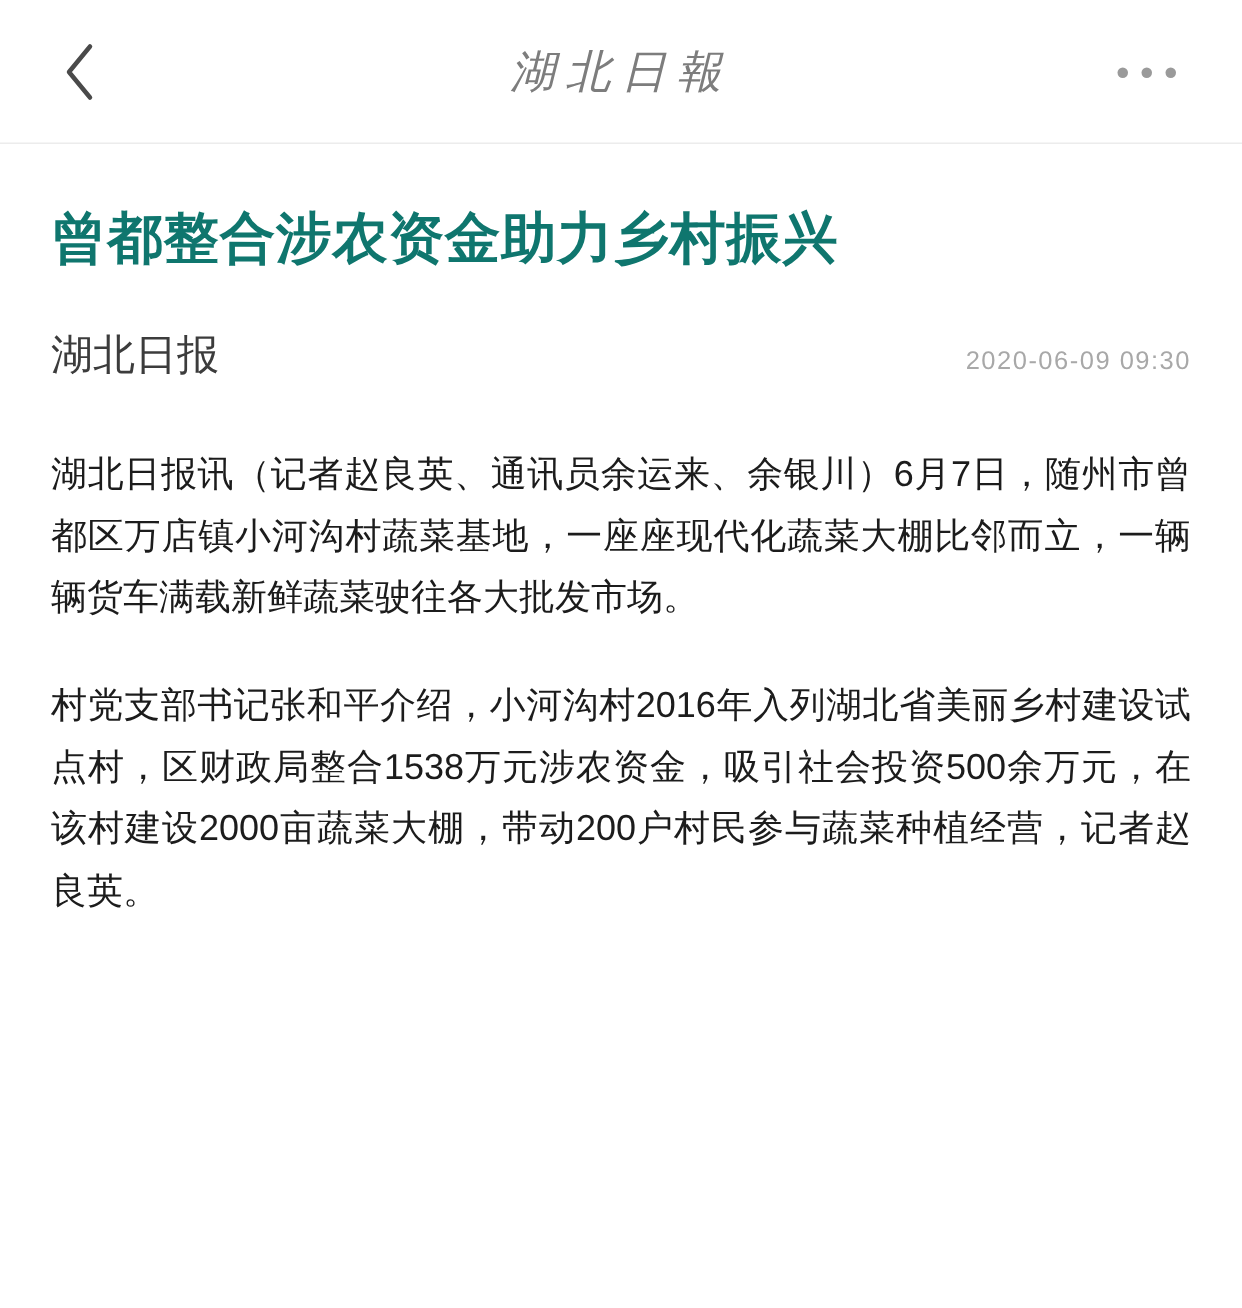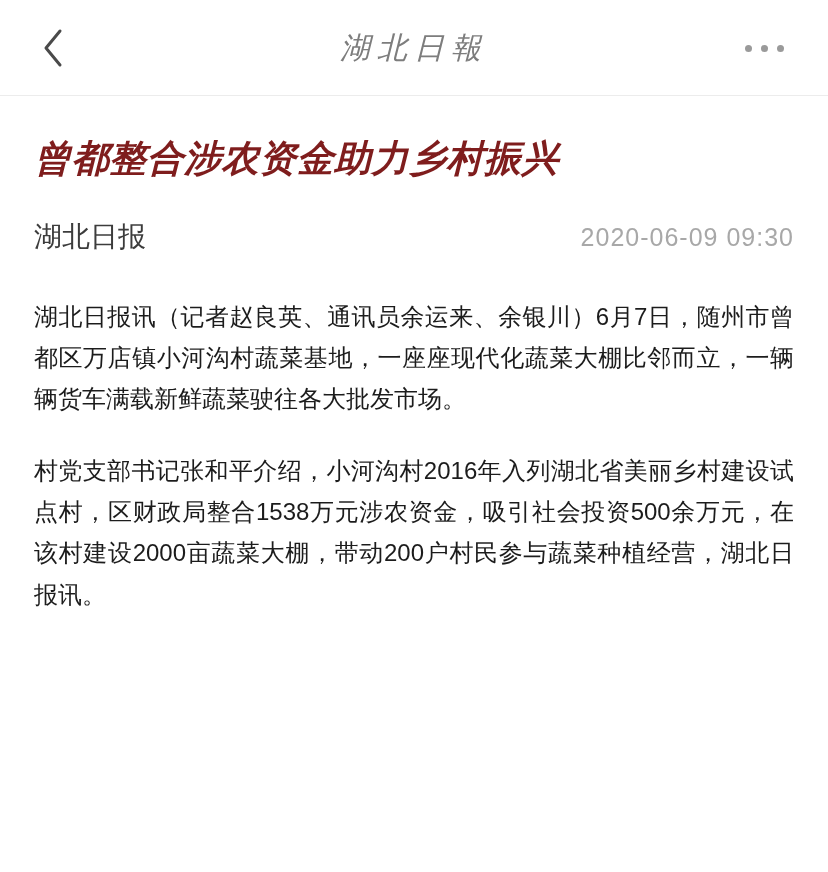--- a/index.html
+++ b/index.html
@@ -96,38 +96,37 @@
   
   .article {
     padding: 38px 34px 0 34px;
     box-sizing: border-box;
   }
 
   .headline {
     font-size: 37px;
     line-height: 1.35;
     font-weight: 700;
-    color: #7f1d1d;
+    color: #0f766e;
     letter-spacing: 0.5px;
     margin: 0 0 34px 0;
-    font-style: italic;
   }
 
   .meta {
     display: flex;
     align-items: baseline;
     justify-content: space-between;
     margin-bottom: 40px;
   }
   .meta .source {
     font-size: 28px;
     color: #3c3c3c;
   }
   .meta .timestamp {
-    font-size: 25px;
+    font-size: 17px;
     color: #a8a8a8;
     letter-spacing: 1px;
   }
 
   .body-text p {
     font-size: 24px;
     line-height: 1.72;
     color: #1c1c1c;
     margin: 0 0 30px 0;
     text-align: justify;
@@ -169,18 +168,18 @@
 
     <h1 class="headline">曾都整合涉农资金助力乡村振兴</h1>
 
     <div class="meta">
       <span class="source">湖北日报</span>
       <span class="timestamp">2020-06-09 09:30</span>
     </div>
 
     <div class="body-text">
       <p>湖北日报讯（记者赵良英、通讯员余运来、余银川）6月7日，随州市曾都区万店镇小河沟村蔬菜基地，一座座现代化蔬菜大棚比邻而立，一辆辆货车满载新鲜蔬菜驶往各大批发市场。</p>
-      <p>村党支部书记张和平介绍，小河沟村2016年入列湖北省美丽乡村建设试点村，区财政局整合1538万元涉农资金，吸引社会投资500余万元，在该村建设2000亩蔬菜大棚，带动200户村民参与蔬菜种植经营，湖北日报讯。</p>
+      <p>村党支部书记张和平介绍，小河沟村2016年入列湖北省美丽乡村建设试点村，区财政局整合1538万元涉农资金，吸引社会投资500余万元，在该村建设2000亩蔬菜大棚，带动200户村民参与蔬菜种植经营，记者赵良英。</p>
     </div>
 
   </div>
 
 </div>
 
 </body></html>

